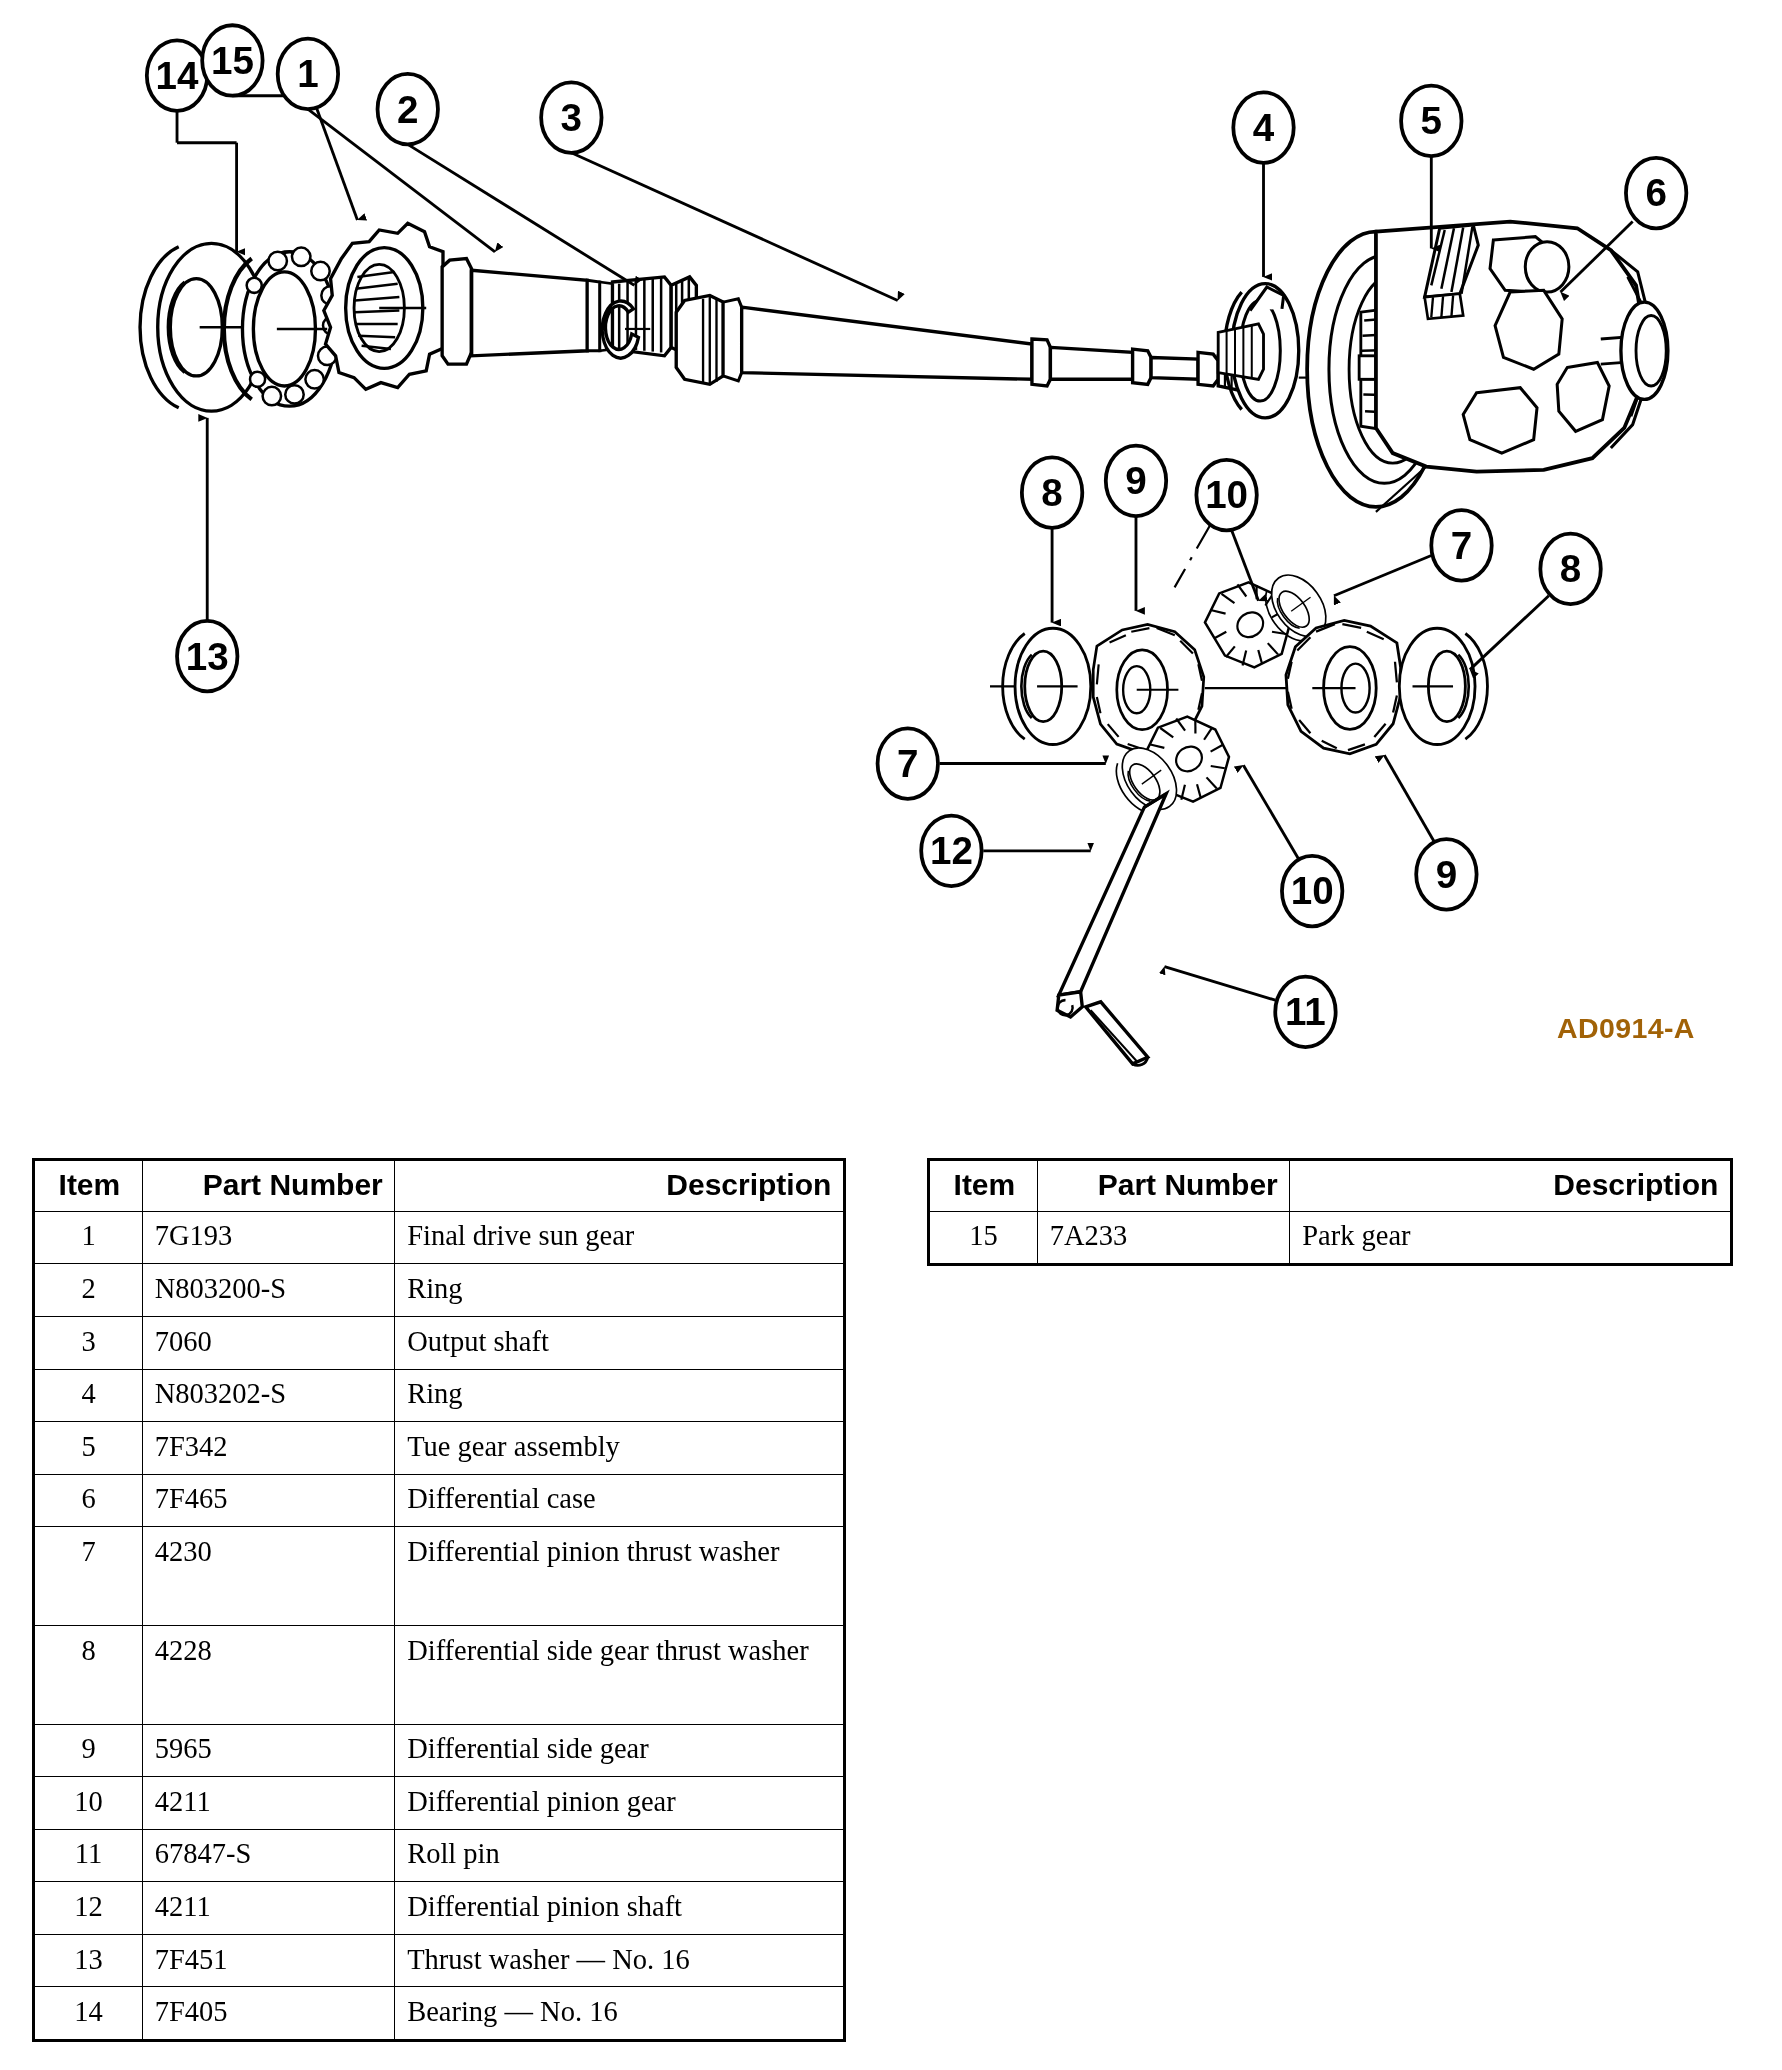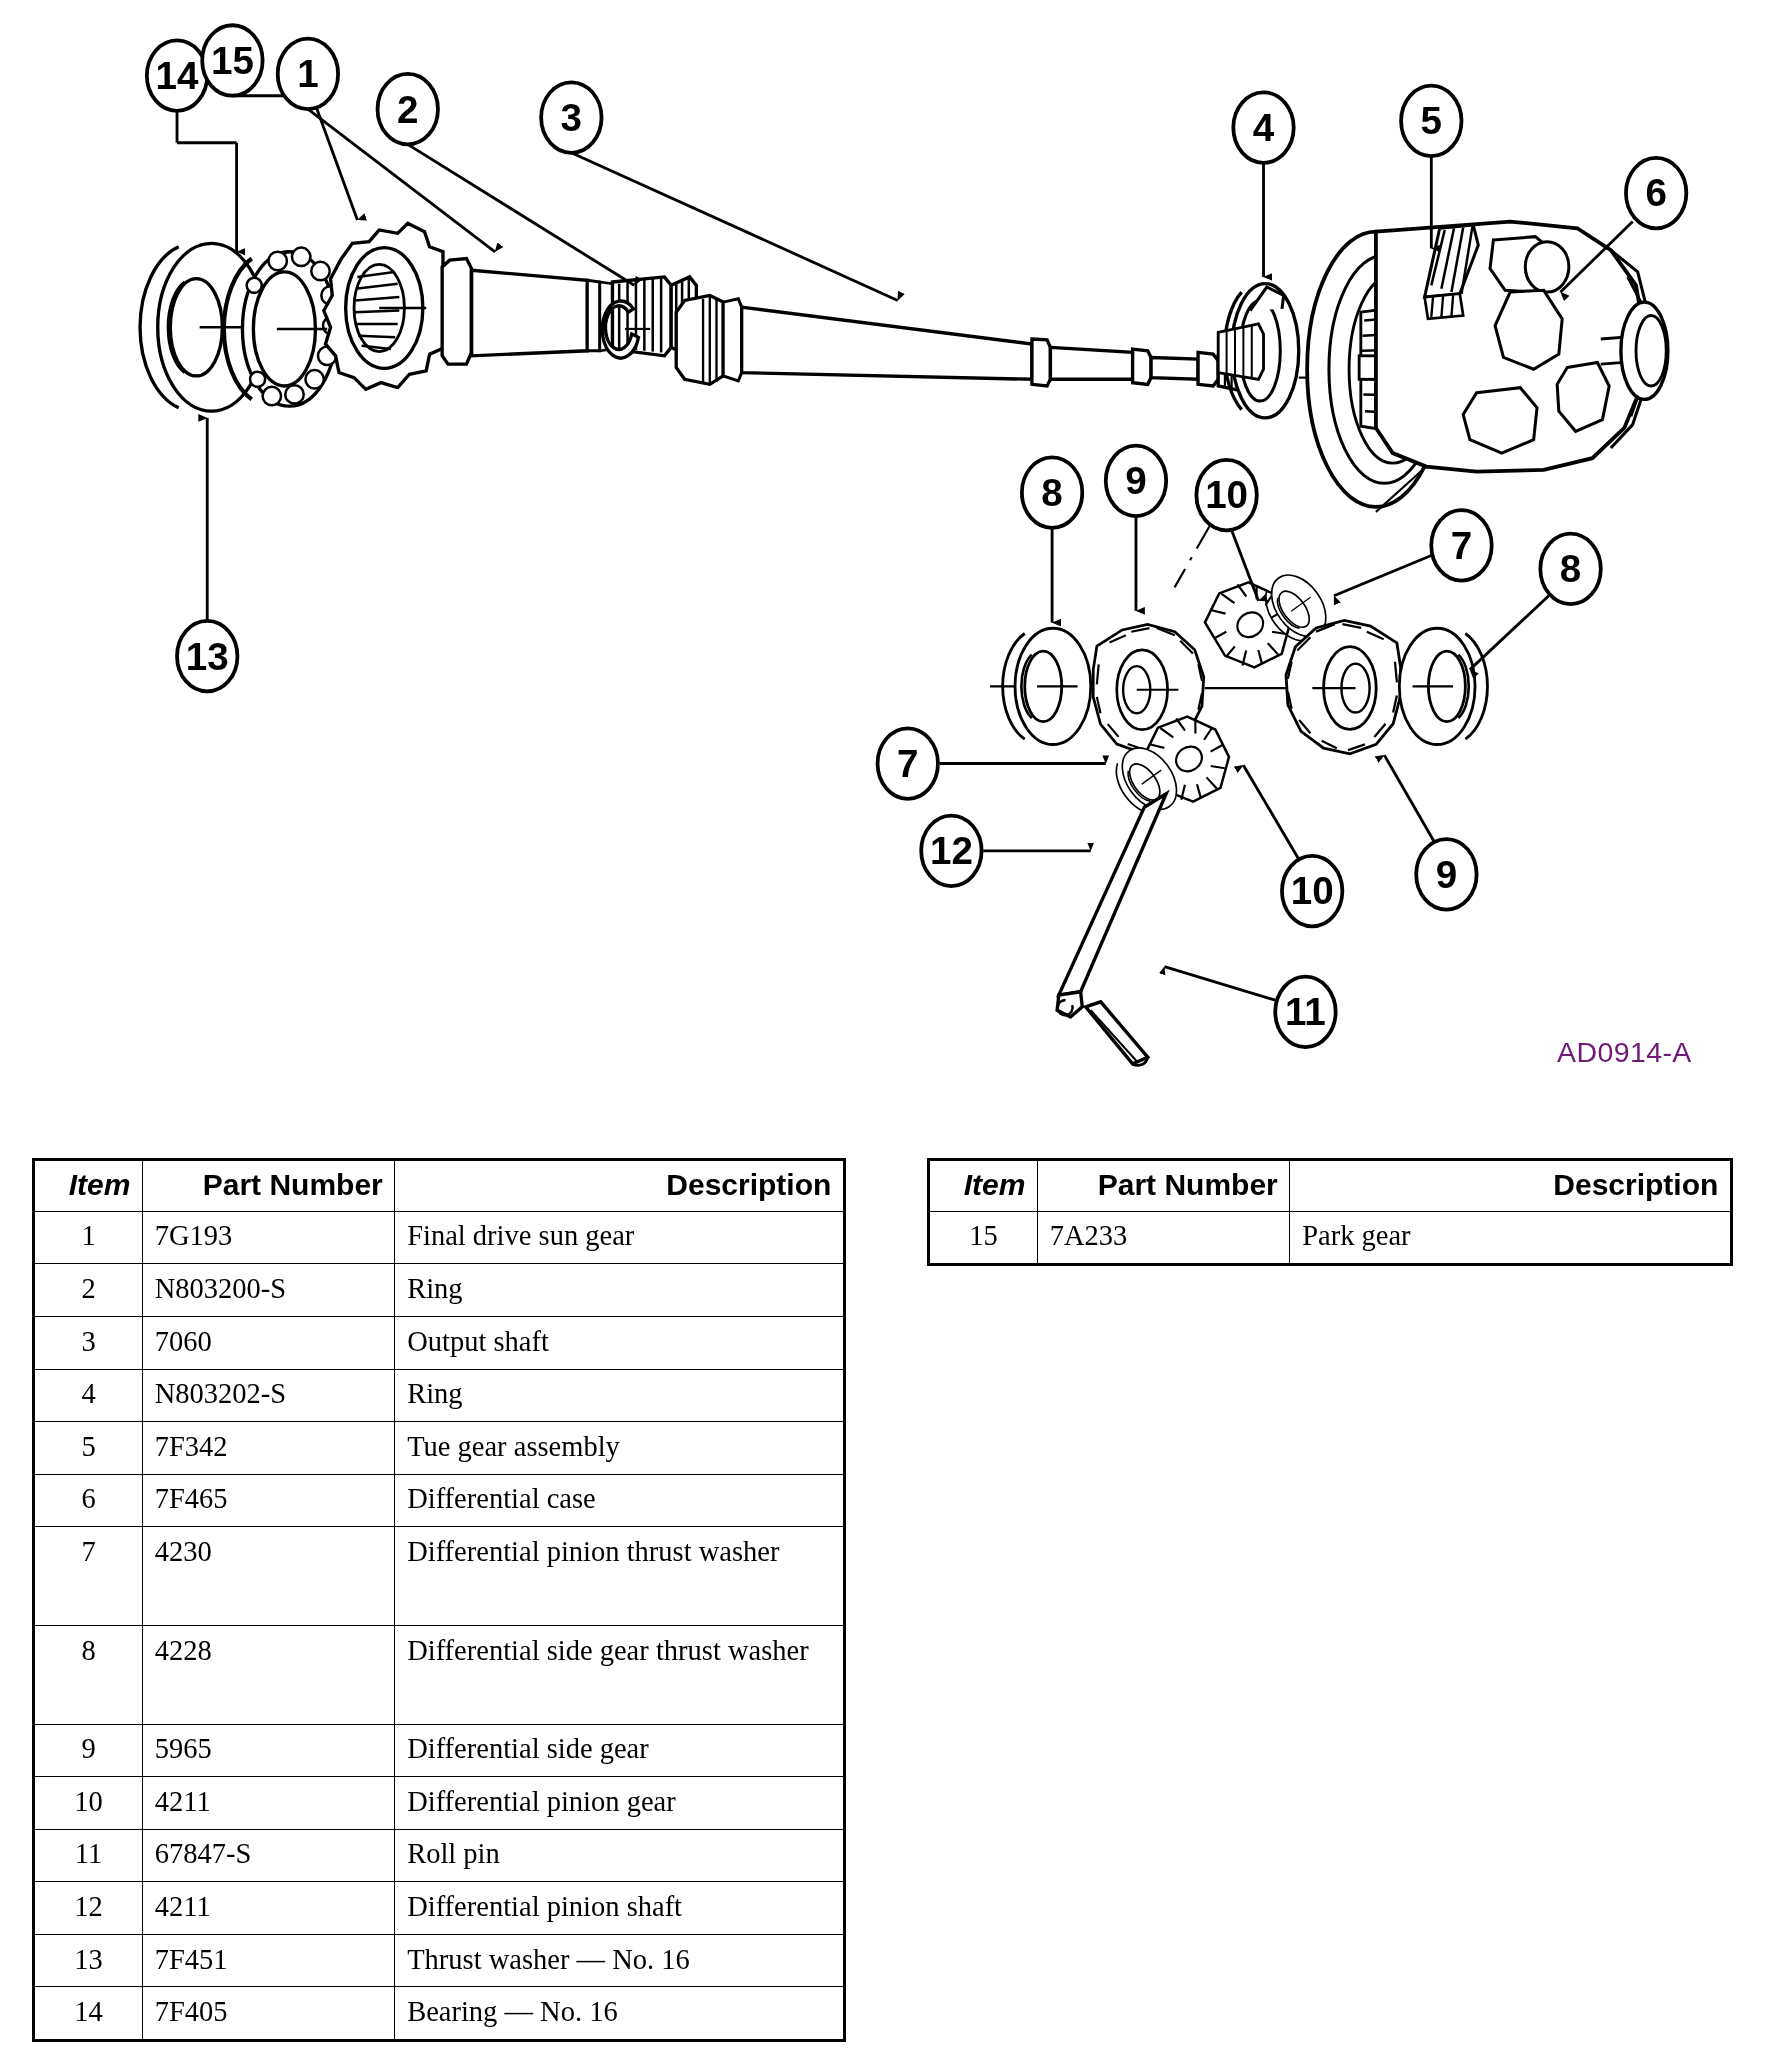--- a/index.html
+++ b/index.html
@@ -24,26 +24,27 @@
     width: 1782px;
     height: 1116px;
   }
   #illustration svg {
     display: block;
   }
 
   #drawing-code {
     position: absolute;
     left: 1557px;
-    top: 1036px;
+    top: 1012px;
     font-family: "Liberation Sans", sans-serif;
     font-size: 28.5px;
     letter-spacing: 0.4px;
-    color: #701a75;
+    color: #a16207;
     white-space: nowrap;
+    font-weight: bold;
   }
 
   
   .parts-table {
     position: absolute;
     border-collapse: collapse;
     background: #ffffff;
   }
   #parts-table-left {
     left: 32px;
@@ -80,23 +81,22 @@
   }
   .col-item   { width: 82px; }
   .col-part   { width: 228px; }
   .col-desc   { width: auto; }
 
   .parts-table th.col-item,
   .parts-table td.col-item {
     text-align: center;
   }
   .parts-table th.col-item {
-    text-align: right;
+    text-align: center;
     padding-left: 13.4px;
-    font-style: italic;
   }
   .parts-table td.col-item {
     text-align: center;
   }
 
   .row-tall td { height: 81px; }
 </style>
 </head>
 <body>
 

